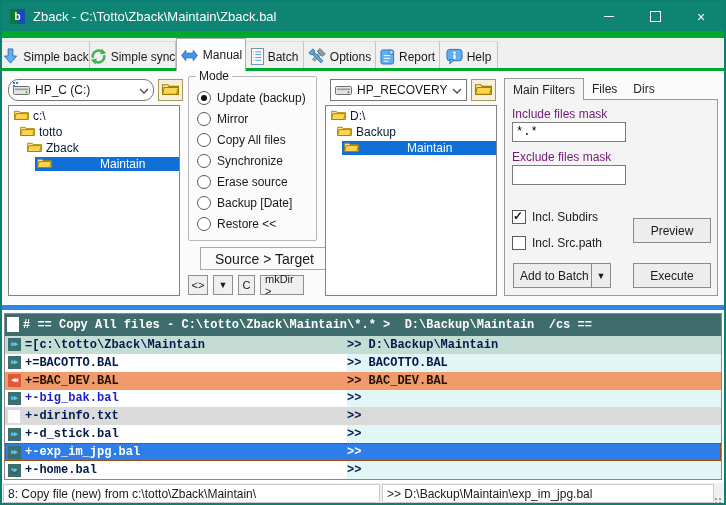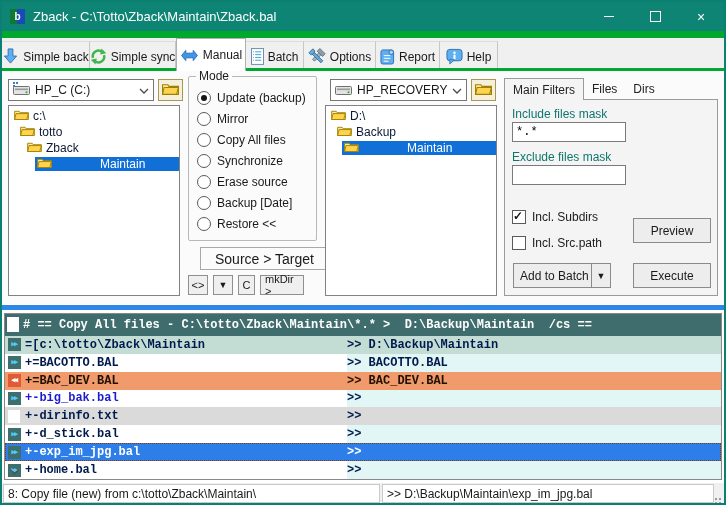--- a/index.html
+++ b/index.html
@@ -44,21 +44,21 @@
   .st-box{position:absolute;box-sizing:border-box;border:1px solid #A8A8A8;display:flex;align-items:center;justify-content:center;font-size:14px;background:#FBFBFB;margin-left:12px;}
   .dir-btns{position:absolute;display:flex;gap:5px;}
   .sm-btn{box-sizing:border-box;height:20px;background:#EFEFEF;border:1px solid #8F8F8F;font-size:11px;
     display:flex;align-items:center;justify-content:center;padding:0 4px;}
   
   .fpanel{position:absolute;left:502px;top:6px;width:214px;height:219px;}
   .ftabs{position:absolute;top:0;left:0;right:0;height:22px;display:flex;align-items:flex-end;}
   .ftab{box-sizing:border-box;height:21px;display:flex;align-items:center;justify-content:center;font-size:12px;padding:0 8px;color:#222;}
   .ftab.active{height:22px;background:#F4F4F4;border:1px solid #9A9A9A;border-bottom:none;z-index:2;margin-bottom:-1px;}
   .fpage{position:absolute;top:22px;left:0;right:0;bottom:0;border:1px solid #9A9A9A;background:#F4F4F4;}
-  .flabel{position:absolute;font-size:12px;color:#0f766e;}
+  .flabel{position:absolute;font-size:12px;color:#701a75;}
   .finput{position:absolute;box-sizing:border-box;width:114px;height:20px;border:1px solid #7a7a7a;background:#fff;
     font-family:"Liberation Mono",monospace;font-size:12px;padding:0 3px;outline:none;}
   .cb-row{position:absolute;display:flex;align-items:center;gap:6px;font-size:12px;}
   .cbox{width:12px;height:12px;box-sizing:content-box;border:1px solid #5a5a5a;background:#fff;position:relative;flex:none;}
   .cbox.checked::after{content:"✓";position:absolute;left:0;top:-2px;font-size:12px;font-weight:bold;color:#141414;}
   .btn{position:absolute;box-sizing:border-box;background:#EDEDED;border:1px solid #8A8A8A;font-size:12px;
     display:flex;align-items:center;justify-content:center;}
   .split-btn{position:absolute;box-sizing:border-box;background:#EDEDED;border:1px solid #8A8A8A;display:flex;}
   .split-main{flex:1;display:flex;align-items:center;padding-left:6px;font-size:12px;}
   .split-arrow{width:18px;border-left:1px solid #8A8A8A;display:flex;align-items:center;justify-content:center;font-size:9px;}
@@ -211,21 +211,21 @@
           <circle cx="9" cy="5" r="1.3" fill="#fff"></circle>
           <rect x="7.9" y="7" width="2.2" height="5" rx="1" fill="#fff"></rect>
         </svg>
       </span>
         <span>Help</span>
     </div>
   </div>
 
   <div class="main">
 
-    <div class="combo" style="left:6px;top:8px;width:146px;">
+    <div class="combo" style="left:6px;top:8px;width:146px;border-radius:10px;">
       <span>
         <svg width="17" height="13" viewBox="0 0 17 13">
           <g fill="#2F7FD6">
               <rect x="0" y="0" width="2" height="2"></rect>
               <rect x="3" y="0" width="2" height="2"></rect>
               <rect x="0" y="3" width="2" height="2"></rect>
             </g>
           <rect x="0.5" y="4.5" width="16" height="8" rx="1" fill="#E3E3E3" stroke="#707070"></rect>
           <rect x="2" y="6.5" width="13" height="1.6" fill="#9A9A9A"></rect>
           <circle cx="13.5" cy="10.3" r="1" fill="#2BA52B"></circle>

